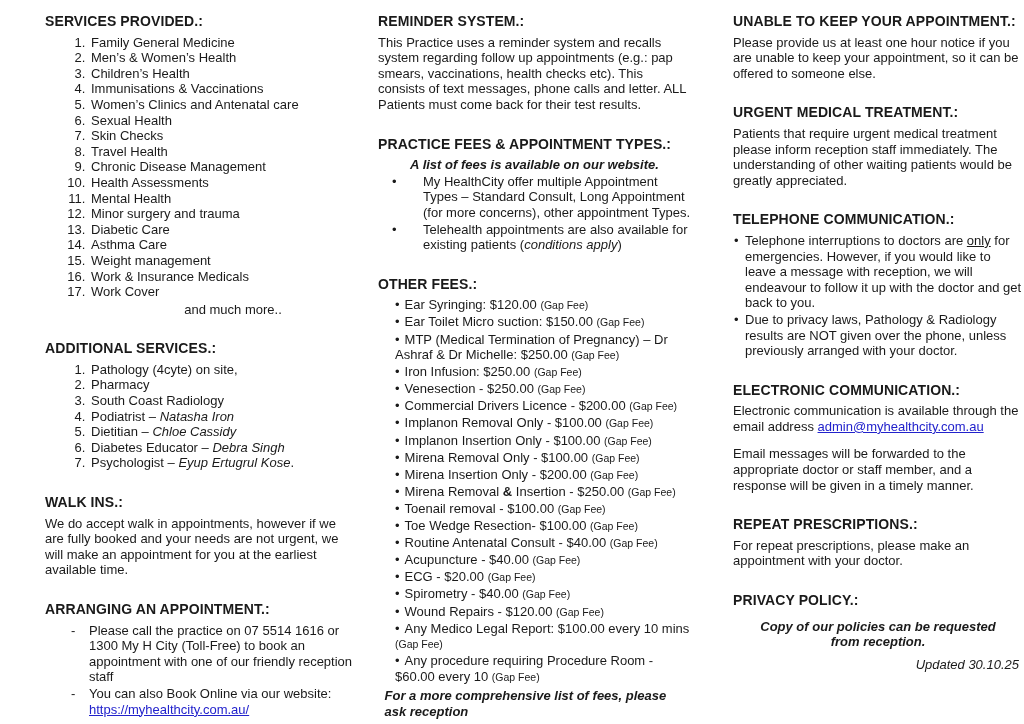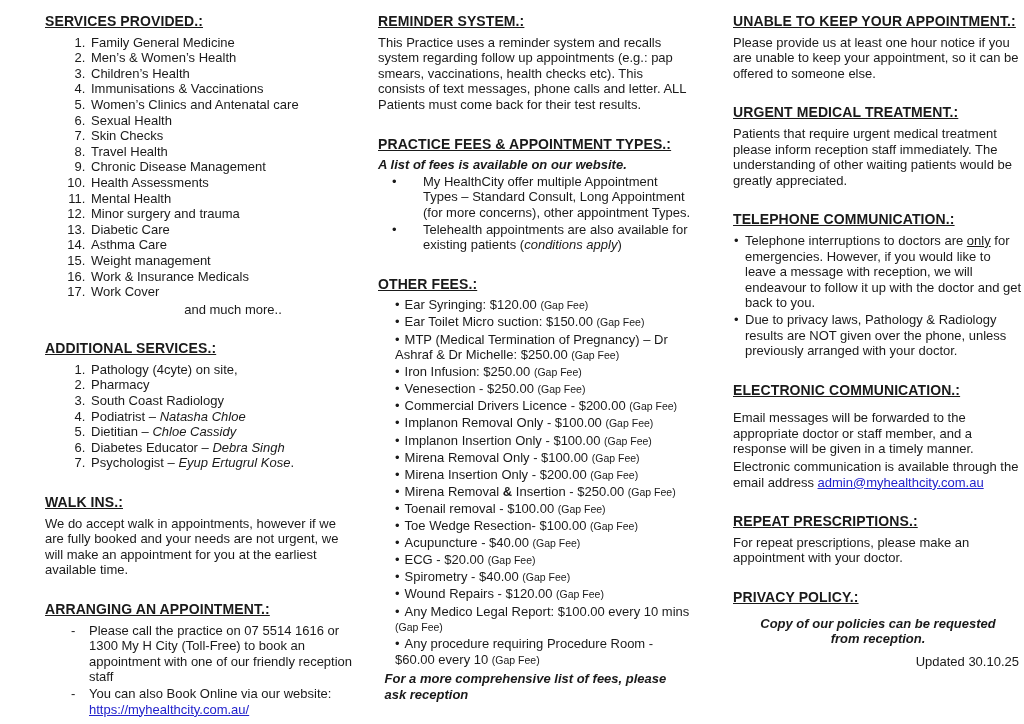--- a/index.html
+++ b/index.html
@@ -9,21 +9,21 @@
     font-size:13px; line-height:15.6px; color:var(--ink, #1a1a1a);
     position:relative; overflow:hidden;
   }
   .page { position:absolute; inset:0; background:#fff; }
   .col { position:absolute; top:12px; }
   .col-1 { left:45px;  width:308px; }
   .col-2 { left:378px; width:313px; }
   .col-3 { left:733px; width:290px; }
 
   h3.hd {
-    font-size:14px; font-weight:bold; text-decoration:underline;
+    font-size:14px; font-weight:bold; 
     margin:24px 0 5px 0; letter-spacing:0.1px;
   }
   h3.hd.first { margin-top:2px; }
 
   ol.num { margin:2px 0 0 0; padding-left:44px; }
   ol.num li { padding-left:2px; }
 
   .more { text-align:center; padding-left:68px; margin:2px 0 0 0; }
 
   .para { margin:2px 0 0 0; }
@@ -41,24 +41,24 @@
   .hang3 .mk { position:absolute; left:1px; }
 
   
   .fee { margin-left:17px; margin-top:0.5px; }
   .fee .mkl { margin-right:5px; }
 
   .gap { font-size:10.5px; }
   .u { text-decoration:underline; }
   i.nm { font-style:italic; }
 
-  .note-bi { font-weight:bold; font-style:italic; text-align:left; margin-top:3px; }
+  .note-bi { font-weight:bold; font-style:italic; text-align:center; margin-top:3px; }
   .foot-bi { font-weight:bold; font-style:italic; text-align:left; margin-top:3px; }
   .note3   { font-weight:bold; font-style:italic; text-align:center; max-width:236px; margin:10px auto 0 auto; }
-  .updated { text-align:right; margin-top:7px; padding-right:4px; }
+  .updated { font-style:italic; text-align:right; margin-top:7px; padding-right:4px; }
 
   a.link { color:var(--link, #2222cc); text-decoration:underline; cursor:pointer; }
 </style>
 </head>
 <body>
 
 <div class="page">
 
   <div class="col col-1">
 
@@ -82,21 +82,21 @@
       <li>Work &amp; Insurance Medicals</li>
       <li>Work Cover</li>
     </ol>
     <div class="more">and much more..</div>
 
     <h3 class="hd">ADDITIONAL SERVICES.:</h3>
     <ol class="num">
       <li><span>Pathology (4cyte) on site,</span><i class="nm"></i><span></span></li>
       <li><span>Pharmacy</span><i class="nm"></i><span></span></li>
       <li><span>South Coast Radiology</span><i class="nm"></i><span></span></li>
-      <li><span>Podiatrist – </span><i class="nm">Natasha Chloe</i><span></span></li>
+      <li><span>Podiatrist – </span><i class="nm">Natasha Iron</i><span></span></li>
       <li><span>Dietitian – </span><i class="nm">Chloe Cassidy</i><span></span></li>
       <li><span>Diabetes Educator – </span><i class="nm">Debra Singh</i><span></span></li>
       <li><span>Psychologist – </span><i class="nm">Eyup Ertugrul Kose</i><span>.</span></li>
     </ol>
 
     <h3 class="hd">WALK INS.:</h3>
     <div class="para">We do accept walk in appointments, however if we are fully booked and your needs are not urgent, we will make an appointment for you at the earliest available time.</div>
 
     <h3 class="hd">ARRANGING AN APPOINTMENT.:</h3>
     <div>
@@ -133,20 +133,21 @@
       <div class="fee"><span class="mkl">•</span><span>Iron Infusion: $250.00 </span><b></b><span></span><span class="gap">(Gap Fee)</span></div>
       <div class="fee"><span class="mkl">•</span><span>Venesection - $250.00 </span><b></b><span></span><span class="gap">(Gap Fee)</span></div>
       <div class="fee"><span class="mkl">•</span><span>Commercial Drivers Licence - $200.00 </span><b></b><span></span><span class="gap">(Gap Fee)</span></div>
       <div class="fee"><span class="mkl">•</span><span>Implanon Removal Only - $100.00 </span><b></b><span></span><span class="gap">(Gap Fee)</span></div>
       <div class="fee"><span class="mkl">•</span><span>Implanon Insertion Only - $100.00 </span><b></b><span></span><span class="gap">(Gap Fee)</span></div>
       <div class="fee"><span class="mkl">•</span><span>Mirena Removal Only - $100.00 </span><b></b><span></span><span class="gap">(Gap Fee)</span></div>
       <div class="fee"><span class="mkl">•</span><span>Mirena Insertion Only - $200.00 </span><b></b><span></span><span class="gap">(Gap Fee)</span></div>
       <div class="fee"><span class="mkl">•</span><span>Mirena Removal </span><b>&amp;</b><span> Insertion - $250.00 </span><span class="gap">(Gap Fee)</span></div>
       <div class="fee"><span class="mkl">•</span><span>Toenail removal - $100.00 </span><b></b><span></span><span class="gap">(Gap Fee)</span></div>
       <div class="fee"><span class="mkl">•</span><span>Toe Wedge Resection- $100.00 </span><b></b><span></span><span class="gap">(Gap Fee)</span></div>
+      <div class="fee"><span class="mkl">•</span><span>Routine Antenatal Consult - $40.00 </span><b></b><span></span><span class="gap">(Gap Fee)</span></div>
       <div class="fee"><span class="mkl">•</span><span>Acupuncture - $40.00 </span><b></b><span></span><span class="gap">(Gap Fee)</span></div>
       <div class="fee"><span class="mkl">•</span><span>ECG - $20.00 </span><b></b><span></span><span class="gap">(Gap Fee)</span></div>
       <div class="fee"><span class="mkl">•</span><span>Spirometry - $40.00 </span><b></b><span></span><span class="gap">(Gap Fee)</span></div>
       <div class="fee"><span class="mkl">•</span><span>Wound Repairs - $120.00 </span><b></b><span></span><span class="gap">(Gap Fee)</span></div>
       <div class="fee"><span class="mkl">•</span><span>Any Medico Legal Report: $100.00 every 10 mins </span><b></b><span></span><span class="gap">(Gap Fee)</span></div>
       <div class="fee"><span class="mkl">•</span><span>Any procedure requiring Procedure Room - $60.00 every 10 </span><b></b><span></span><span class="gap">(Gap Fee)</span></div>
     </div>
     <div class="foot-bi" style="max-width:300px;margin-left:auto;margin-right:auto;">For a more comprehensive list of fees, please ask reception</div>
   </div>
 
@@ -162,24 +163,24 @@
     <div>
       <div class="hang3">
         <span class="mk">•</span><span>Telephone interruptions to doctors are </span><span class="u">only</span><span> for emergencies. However, if you would like to leave a message with reception, we will endeavour to follow it up with the doctor and get back to you.</span>
       </div>
       <div class="hang3">
         <span class="mk">•</span><span>Due to privacy laws, Pathology &amp; Radiology results are NOT given over the phone, unless previously arranged with your doctor.</span><span class="u"></span><span></span>
       </div>
     </div>
 
     <h3 class="hd">ELECTRONIC COMMUNICATION.:</h3>
-    <div class="para" style="margin-top:12px;">Email messages will be forwarded to the appropriate doctor or staff member, and a response will be given in a timely manner.</div>
     <div class="para">
       <span>Electronic communication is available through the email address </span><a class="link">admin@myhealthcity.com.au</a>
     </div>
+    <div class="para" style="margin-top:12px;">Email messages will be forwarded to the appropriate doctor or staff member, and a response will be given in a timely manner.</div>
 
     <h3 class="hd">REPEAT PRESCRIPTIONS.:</h3>
     <div class="para">For repeat prescriptions, please make an appointment with your doctor.</div>
 
     <h3 class="hd">PRIVACY POLICY.:</h3>
 
     <div class="note3">Copy of our policies can be requested from reception.</div>
     <div class="updated">Updated 30.10.25</div>
   </div>
 

